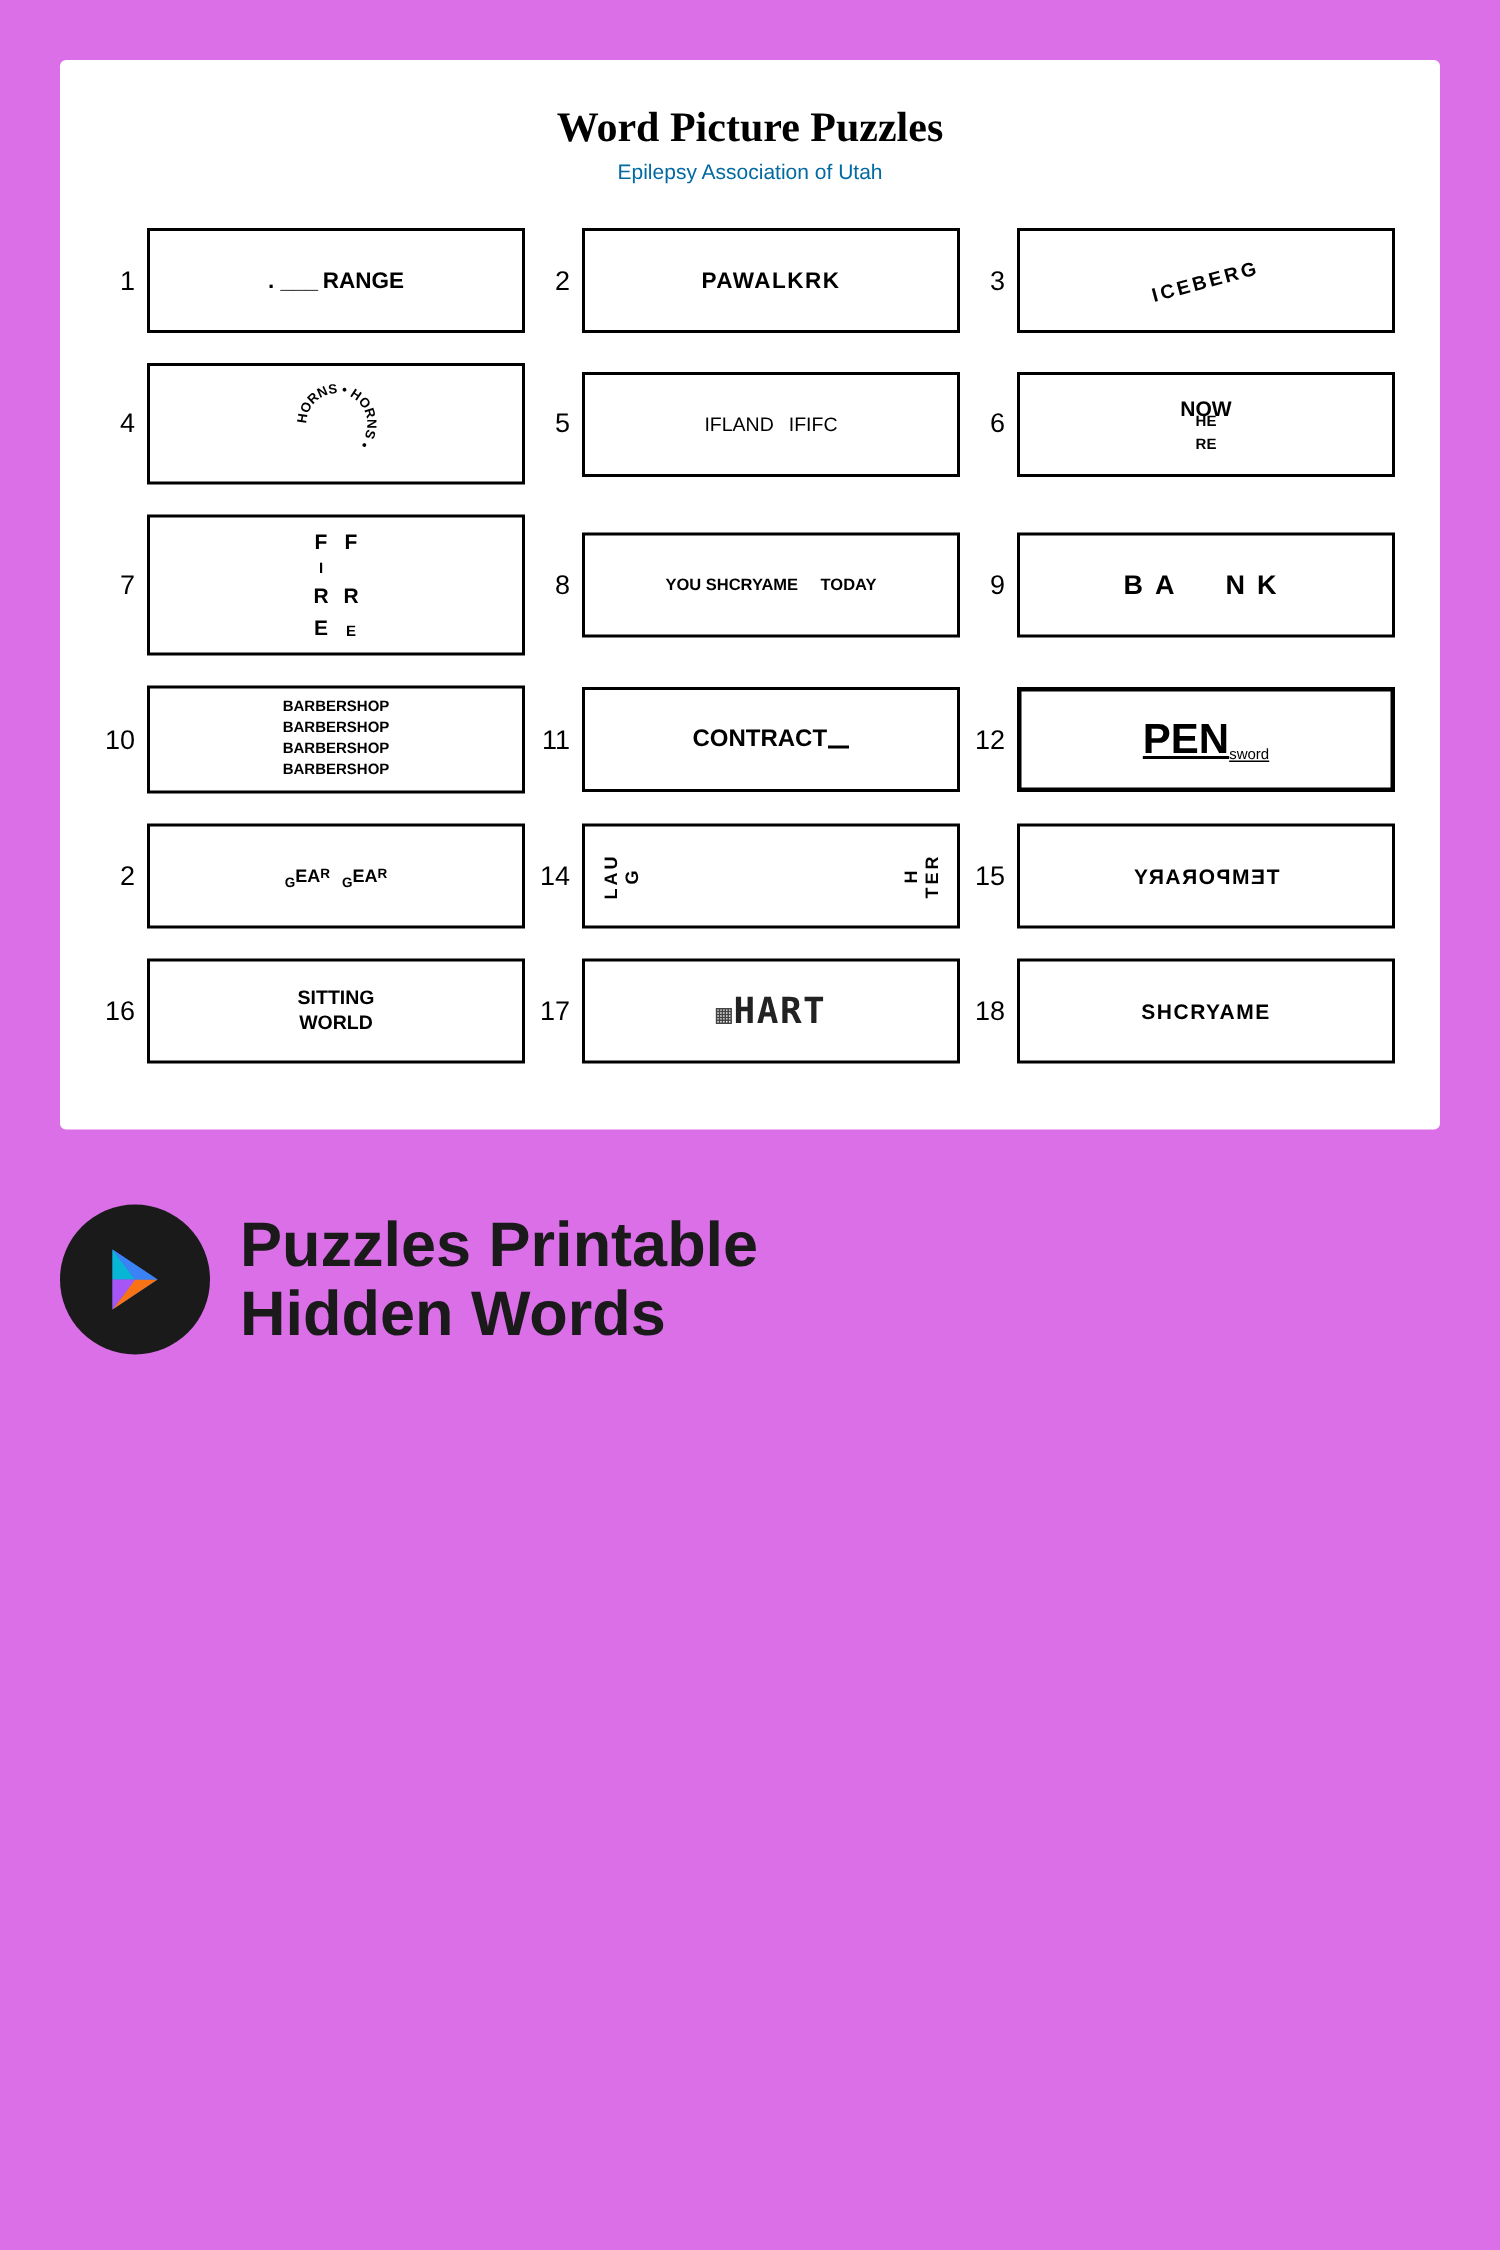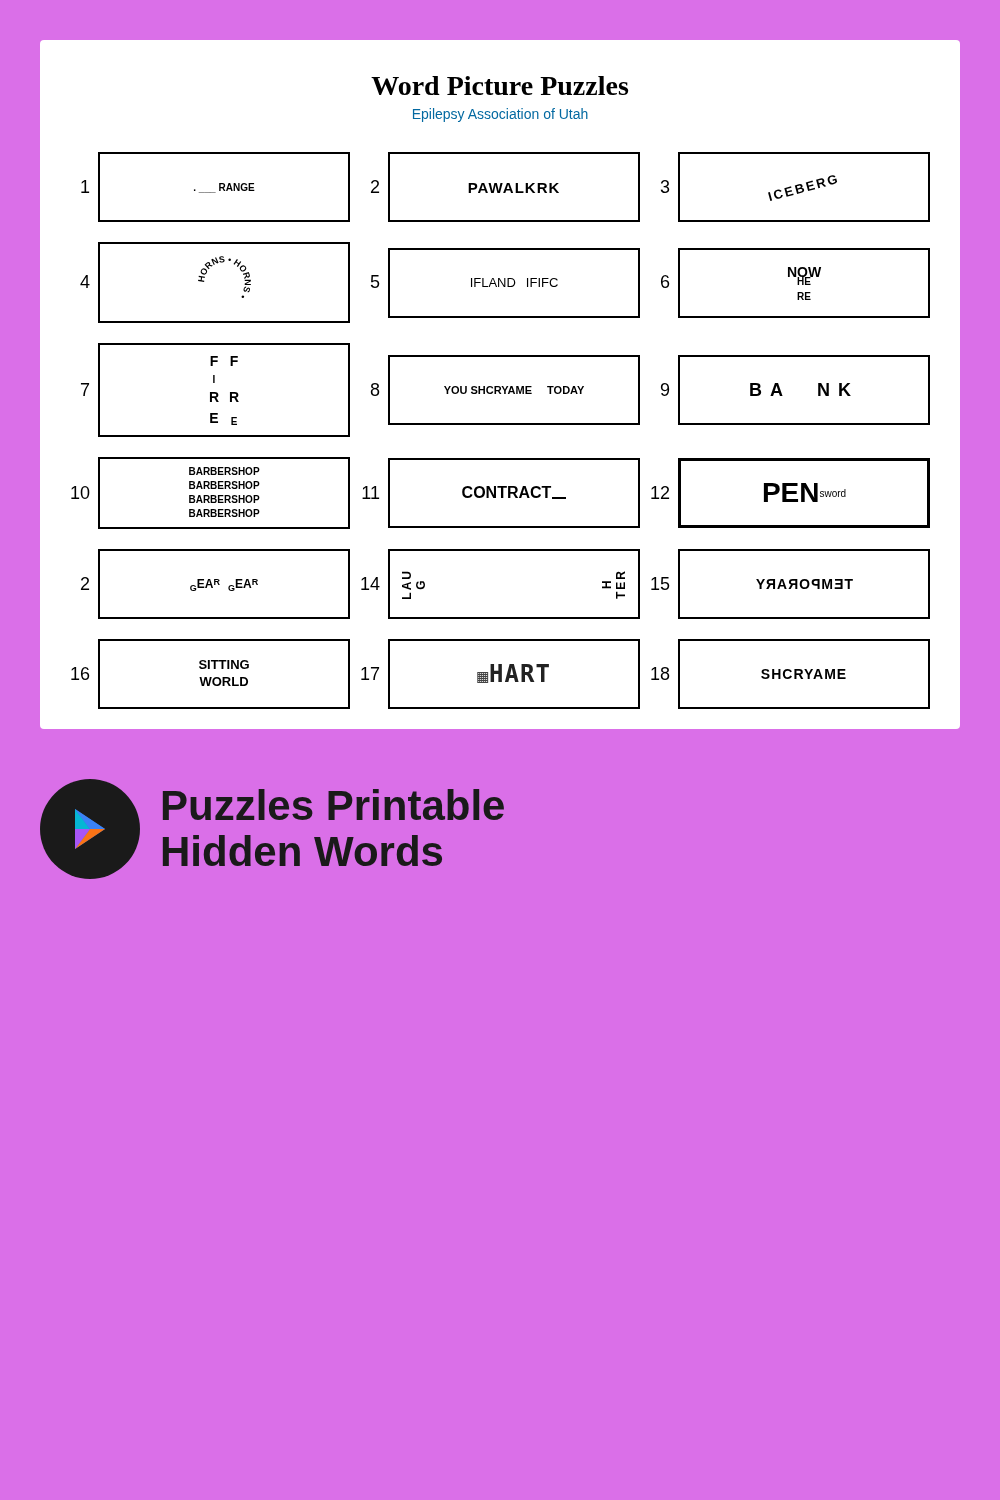--- a/index.html
+++ b/index.html
@@ -7,21 +7,21 @@
       width: 1000px;
       height: 1500px;
       background-color: #da6fe8;
       font-family: Arial, sans-serif;
       overflow: hidden;
     }
 
     .main-card {
       background: white;
       margin: 40px 40px 30px 40px;
-      padding: 30px 20px 20px 20px;
+      padding: 30px 20px 44px 20px;
       border-radius: 4px;
     }
 
     .title {
       text-align: center;
       font-size: 28px;
       font-weight: bold;
       font-family: Georgia, serif;
       margin-bottom: 4px;
     }
@@ -60,21 +60,21 @@
       justify-content: center;
       flex: 1;
       min-height: 70px;
       padding: 6px;
       position: relative;
       overflow: hidden;
     }
 
     
     .p1-content {
-      font-size: 10px;
+      font-size: 15px;
       font-weight: bold;
       display: flex;
       align-items: center;
       gap: 3px;
       white-space: nowrap;
     }
 
     
     .p2-content {
       font-size: 15px;
@@ -138,21 +138,22 @@
       position: relative;
       display: flex;
       align-items: center;
     }
 
     
     .p12-content {
       font-size: 20px;
       font-weight: bold;
       display: flex;
-      align-items: center;
+      align-items: flex-end;
+      text-decoration: underline;
     }
     .p12-sword {
       font-size: 10px;
       font-weight: normal;
     }
 
     
     .p13-content {
       font-size: 12px;
       font-weight: bold;

